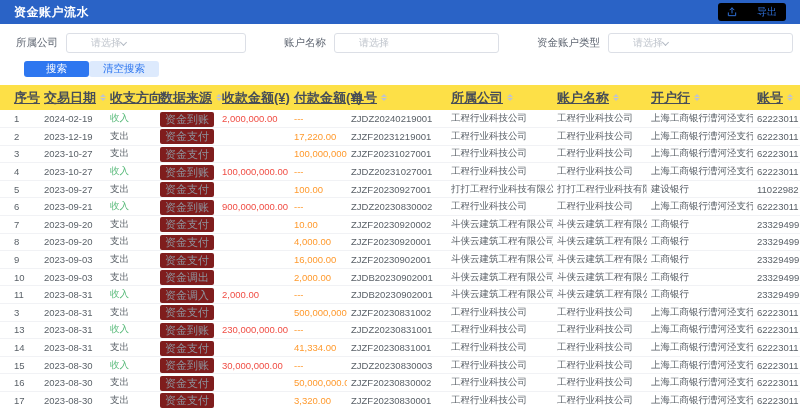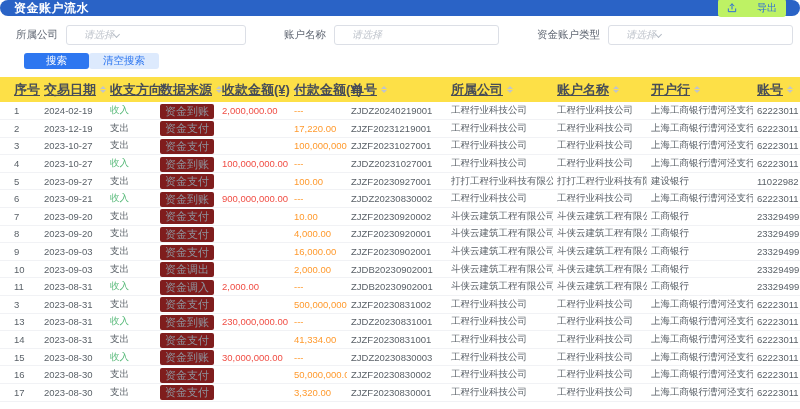--- a/index.html
+++ b/index.html
@@ -7,30 +7,30 @@
     --header-bg:#2a63c6;
     --income:#52b775;
     --receipt:#f04d44;
     --payment:#ff9a2e;
   }
   *{box-sizing:border-box;margin:0;padding:0;}
   html,body{width:800px;height:409px;overflow:hidden;background:#fff;
     font-family:"Liberation Sans","DejaVu Sans",sans-serif;}
   
   .topbar{height:16px;background:var(--header-bg);display:flex;align-items:center;
-    justify-content:space-between;padding:4px 14px;border-radius:11px;}
+    justify-content:space-between;padding:12px 14px;}
   .page-title{color:#fff;font-size:12px;font-weight:700;letter-spacing:.5px;}
-  .export-btn{background:#bef264;color:#2f6fd6;height:18px;border:none;border-radius:3px;
+  .export-btn{background:#000000;color:#2f6fd6;height:18px;border:none;border-radius:3px;
     display:flex;align-items:center;gap:20px;padding:0 9px;font-size:10px;cursor:pointer;}
   
   .filters{display:flex;align-items:center;padding:9px 16px 0 16px;}
   .filter-item{display:flex;align-items:center;margin-right:38px;}
   .filter-label{font-size:10.5px;color:#5f6672;margin-right:8px;white-space:nowrap;}
   .select-box{height:20px;border:1px solid #dcdfe6;border-radius:3px;background:#fff;
-    display:flex;align-items:center;padding:0 17px;cursor:pointer;font-style:italic;}
+    display:flex;align-items:center;padding:0 24px;cursor:pointer;}
   .w1{width:180px}.w2{width:165px}.w3{width:185px}
   .placeholder{color:#bfc4cc;font-size:10px;}
   .chevron{width:5px;height:5px;border-right:1.2px solid #b3bac4;border-bottom:1.2px solid #b3bac4;
     transform:rotate(45deg);margin-top:-2px;}
   
   .btn-row{display:flex;align-items:center;padding:8px 16px 0 24px;}
   .btn{font-size:10.5px;height:16px;border:none;border-radius:3px;padding:0 22px;cursor:pointer;}
   .btn-primary{background:var(--accent);color:#fff;}
   .btn-plain{background:#ddeafd;color:var(--accent);padding:0 14px;}
   

